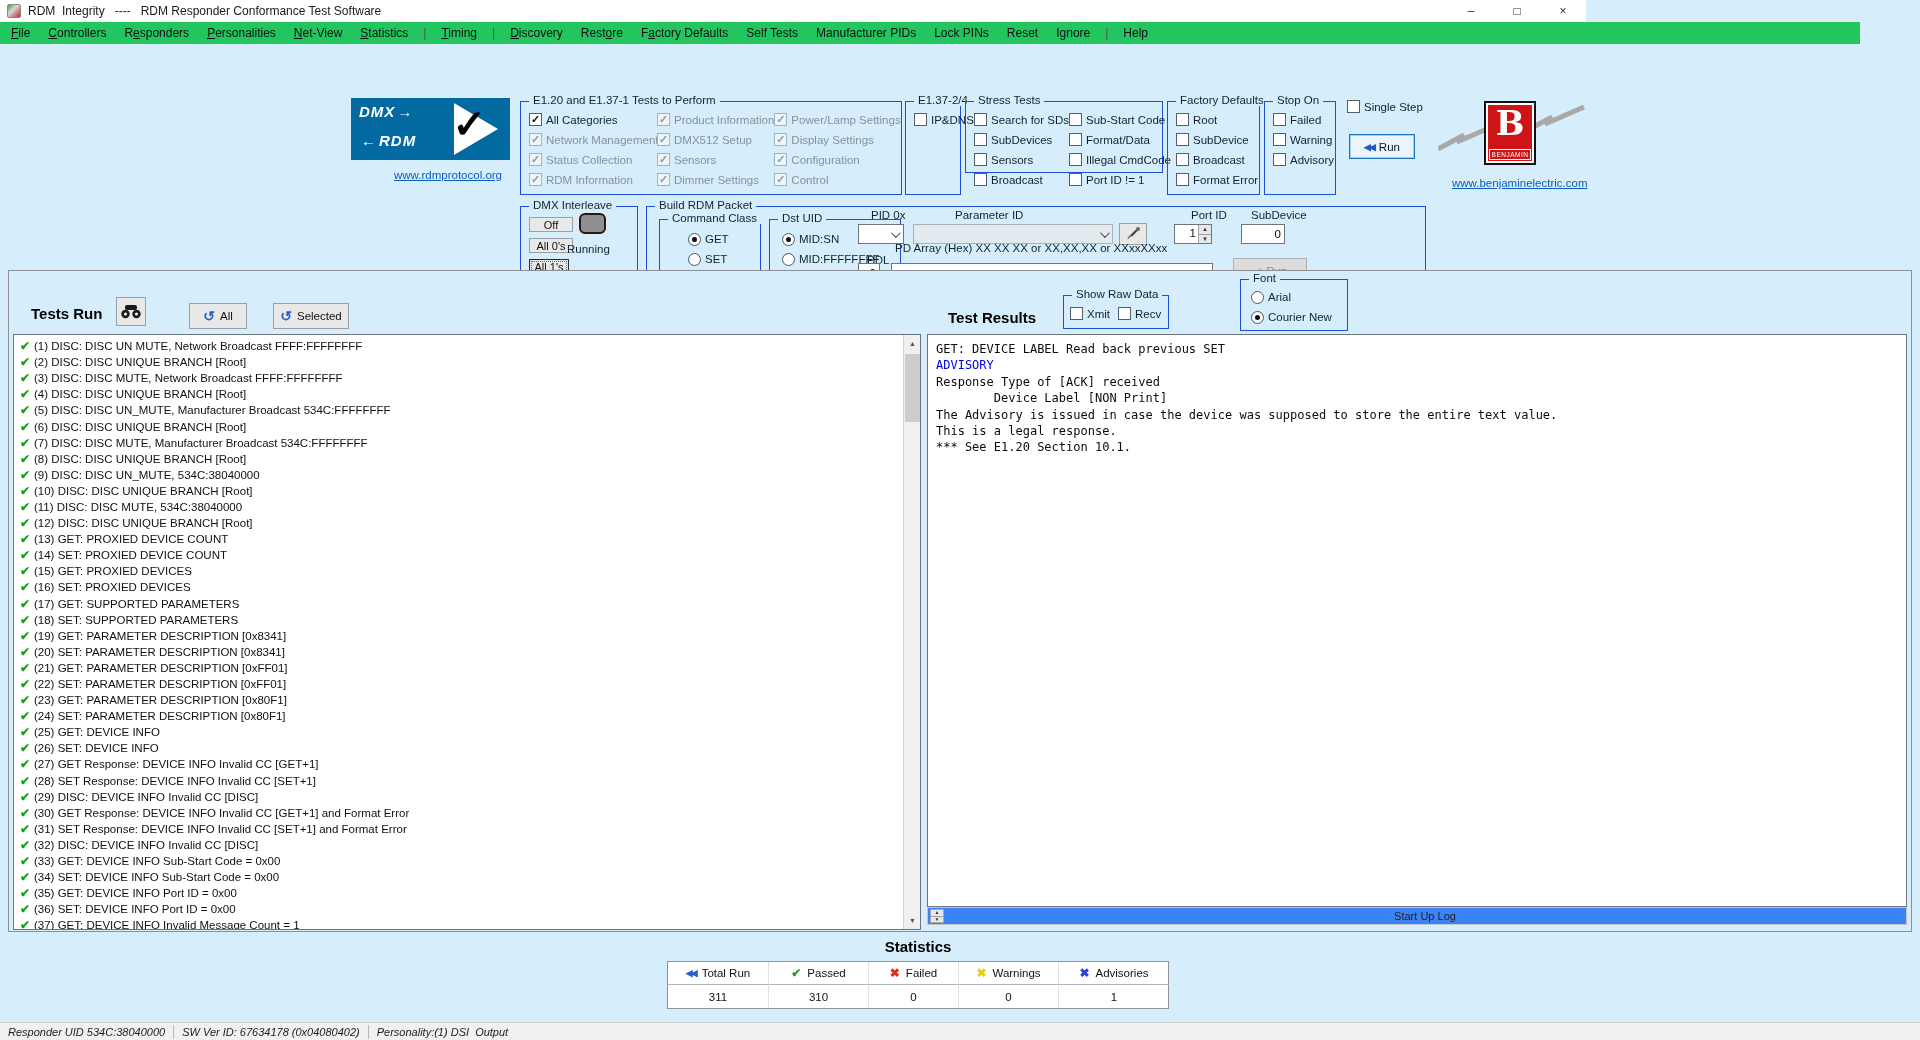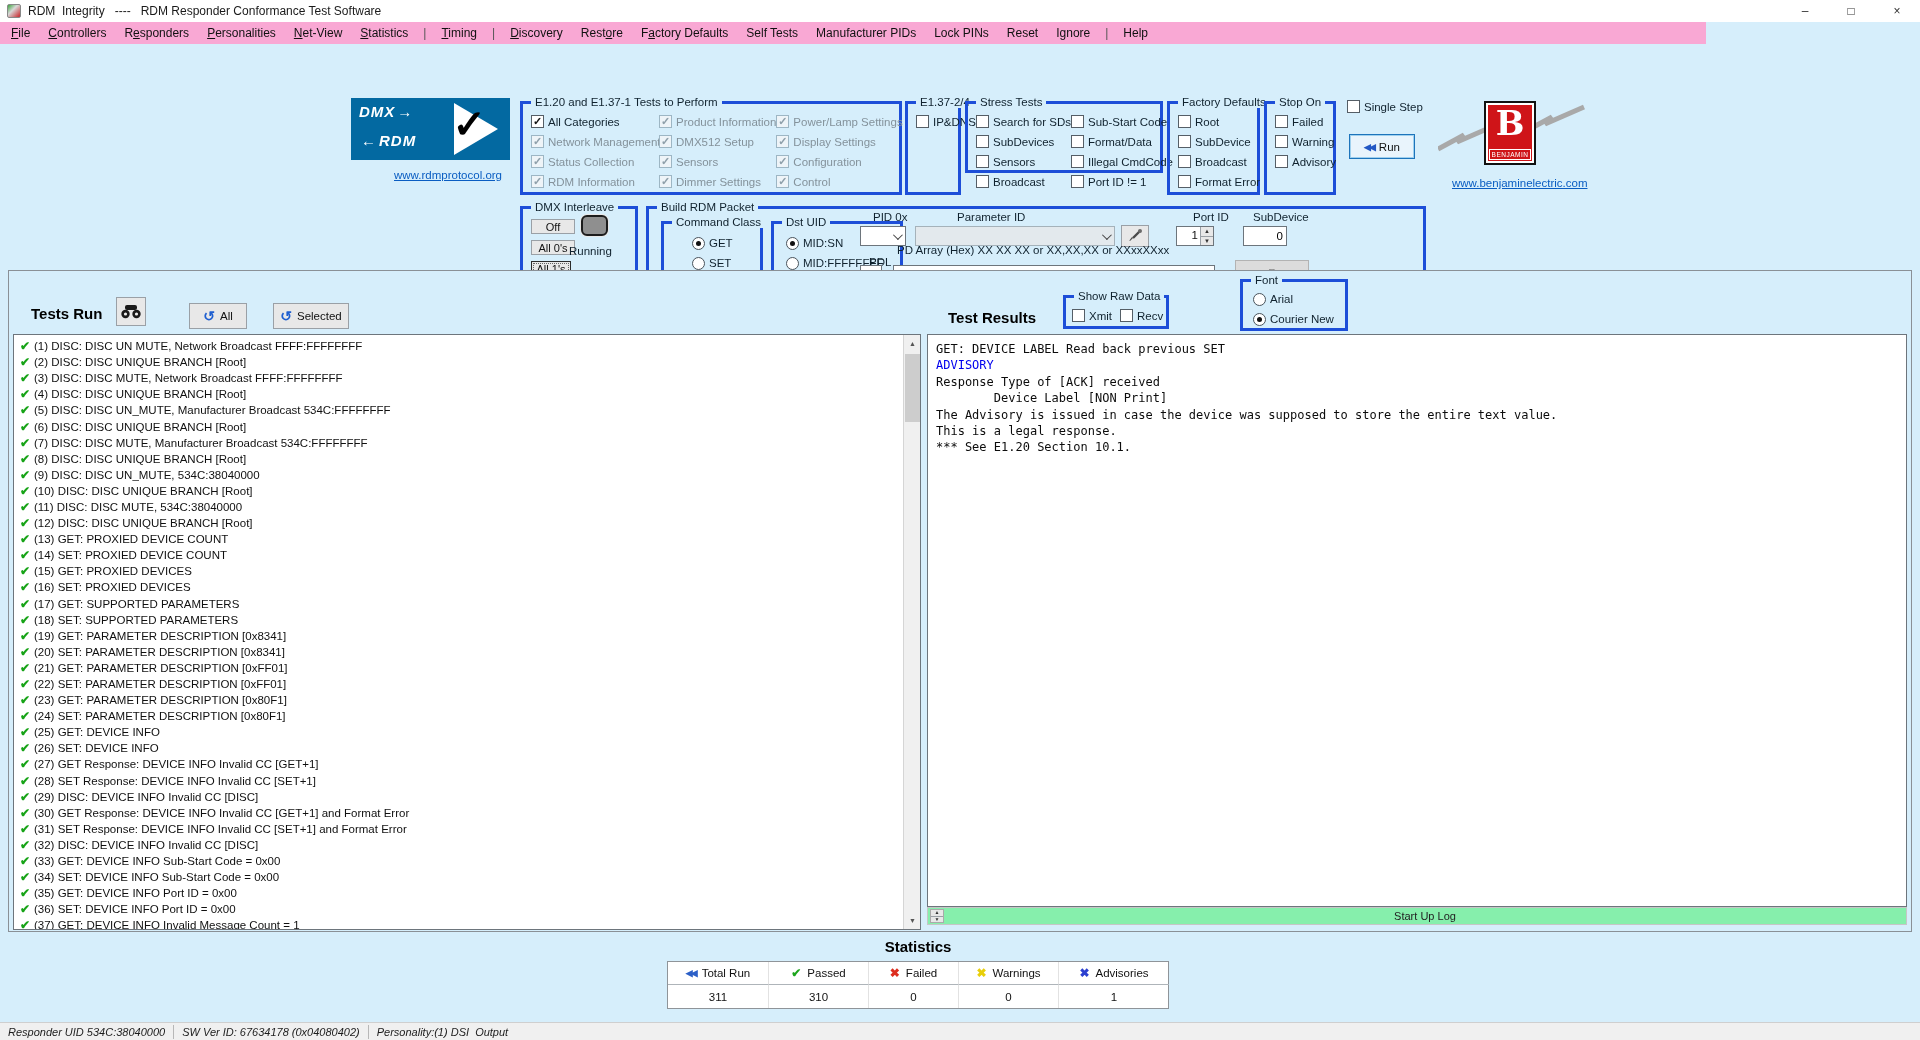--- a/index.html
+++ b/index.html
@@ -1,39 +1,39 @@
 <!DOCTYPE html>
 <html><head>
 <meta charset="utf-8">
 <style>
   * { margin:0; padding:0; box-sizing:border-box; }
   html,body { width:1920px; height:1040px; overflow:hidden; }
   body { background:#d6eefb; font-family:"Liberation Sans", sans-serif; color:#111; }
   #app { position:relative; width:1920px; height:1040px; }
 
   
-  #titlebar { position:absolute; left:0; top:0; width:1920px; height:22px; background:#ffffff; }
+  #titlebar { position:absolute; left:0; top:0; width:1586px; height:22px; background:#ffffff; }
   #appicon { position:absolute; left:7px; top:4px; width:14px; height:14px; border-radius:2px;
              background:linear-gradient(135deg,#3aa53a 0%,#d8d8d8 40%,#c8252a 100%); border:1px solid #888; }
   #wtitle { position:absolute; left:28px; top:4px; font-size:12px; white-space:pre; color:#1a1a1a; }
   #wincontrols { position:absolute; right:0; top:0; height:22px; display:flex; }
   .winbtn { width:46px; height:22px; display:flex; align-items:center; justify-content:center;
             font-size:12px; color:#333; }
 
   
-  #menubar { position:absolute; left:0; top:22px; width:1706px; height:22px; background:#f9a8d4;
+  #menubar { position:absolute; left:0; top:22px; width:1860px; height:22px; background:#22c55e;
              display:flex; align-items:center; padding-left:2px; font-size:12px; }
   .mitem { padding:0 9px; color:#111; }
   .msep { padding:0 6px; color:#555; }
 
   
   #toppanel { position:absolute; left:0; top:44px; width:1920px; height:226px; background:#d6eefb; }
 
   
-  .grp { position:absolute; border:3px solid #1d4ed8; }
+  .grp { position:absolute; border:1px solid #1d4ed8; }
   .grplabel { position:absolute; top:-8px; left:8px; background:#d6eefb; padding:0 4px;
               font-size:11.5px; color:#10222e; white-space:nowrap; }
 
   
   .cols { display:flex; padding:11px 8px 0 8px; }
   .col { display:flex; flex-direction:column; gap:7px; }
   .cb { display:flex; align-items:center; gap:4px; height:13px; white-space:nowrap; }
   .box { width:13px; height:13px; background:#fff; border:1px solid #555e66; font-size:11px;
          line-height:11px; text-align:center; color:#141414; flex:0 0 13px; font-weight:bold; }
   .cb.dis .box { background:#eef4f8; border-color:#9db6c4; color:#8fa0ab; }
@@ -142,21 +142,21 @@
   #results-title { position:absolute; left:939px; top:38px; font-size:15px; font-weight:bold; color:#000; }
   #grp-showraw { left:1054px; top:24px; width:106px; height:34px; }
   #raw-checks { position:absolute; left:6px; top:11px; display:flex; gap:8px; }
   #grp-font { left:1231px; top:8px; width:108px; height:52px; }
   #font-radios { left:10px; top:10px; }
   #resultsbox { position:absolute; left:918px; top:63px; width:980px; height:573px; background:#fff;
                 border:1px solid #6d757c; padding:6px 8px; font-family:"DejaVu Sans Mono", monospace;
                 font-size:12px; line-height:16.4px; }
   .rline { white-space:pre; color:#0c0c0c; }
   .rline.adv { color:#0000ee; }
-  #resfooter { position:absolute; left:918px; top:636px; width:980px; height:18px; background:#86efac;
+  #resfooter { position:absolute; left:918px; top:636px; width:980px; height:18px; background:#3b82f6;
                border:1px solid #c6c6c6; display:flex; align-items:center; }
   #minispin { width:14px; height:14px; margin-left:2px; display:flex; flex-direction:column; border:1px solid #aaa; }
   #minispin .spinbtn { line-height:5px; font-size:5px; }
   #startuplog { flex:1; text-align:center; font-size:11px; color:#222; }
 
   
   #statshead { position:absolute; left:667px; top:938px; width:502px; text-align:center;
                font-size:15px; font-weight:bold; color:#000; }
   #statstable { position:absolute; left:667px; top:961px; width:502px; background:#fff;
                 border:1px solid #8f9499; display:grid; grid-template-columns:101px 100px 90px 100px 110px;

